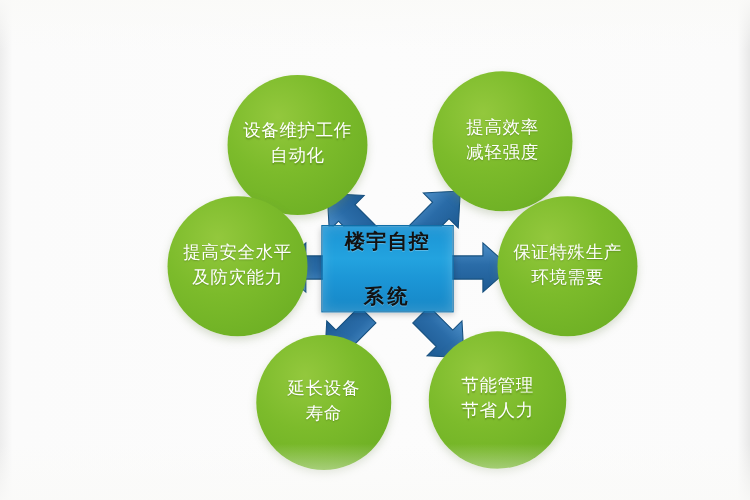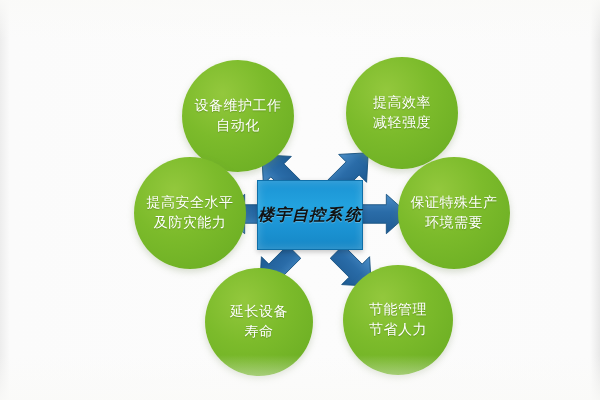--- a/index.html
+++ b/index.html
@@ -72,25 +72,24 @@
   .core {
     position: absolute;
     left: 257px;
     top: 180px;
     width: 104px;
     height: 68px;
     background: linear-gradient(to bottom, #1b93d4 0%, #23a3df 38%, #1c96d6 62%, #1687c6 100%);
     border: 1px solid #0f6fa8;
     box-shadow: inset 0 0 10px rgba(255,255,255,0.22), 0 2px 5px rgba(0,0,0,0.22);
     display: flex;
-    flex-direction: row;
+    flex-direction: column;
     align-items: center;
     justify-content: space-between;
     z-index: 5;
-    font-style: italic;
   }
   .core .cl {
     display: block;
     color: #121212;
     font-size: 16px;
     font-weight: bold;
     letter-spacing: 1px;
     line-height: 1.5;
     white-space: nowrap;
     text-shadow: 0 1px 0 rgba(255,255,255,0.25);

